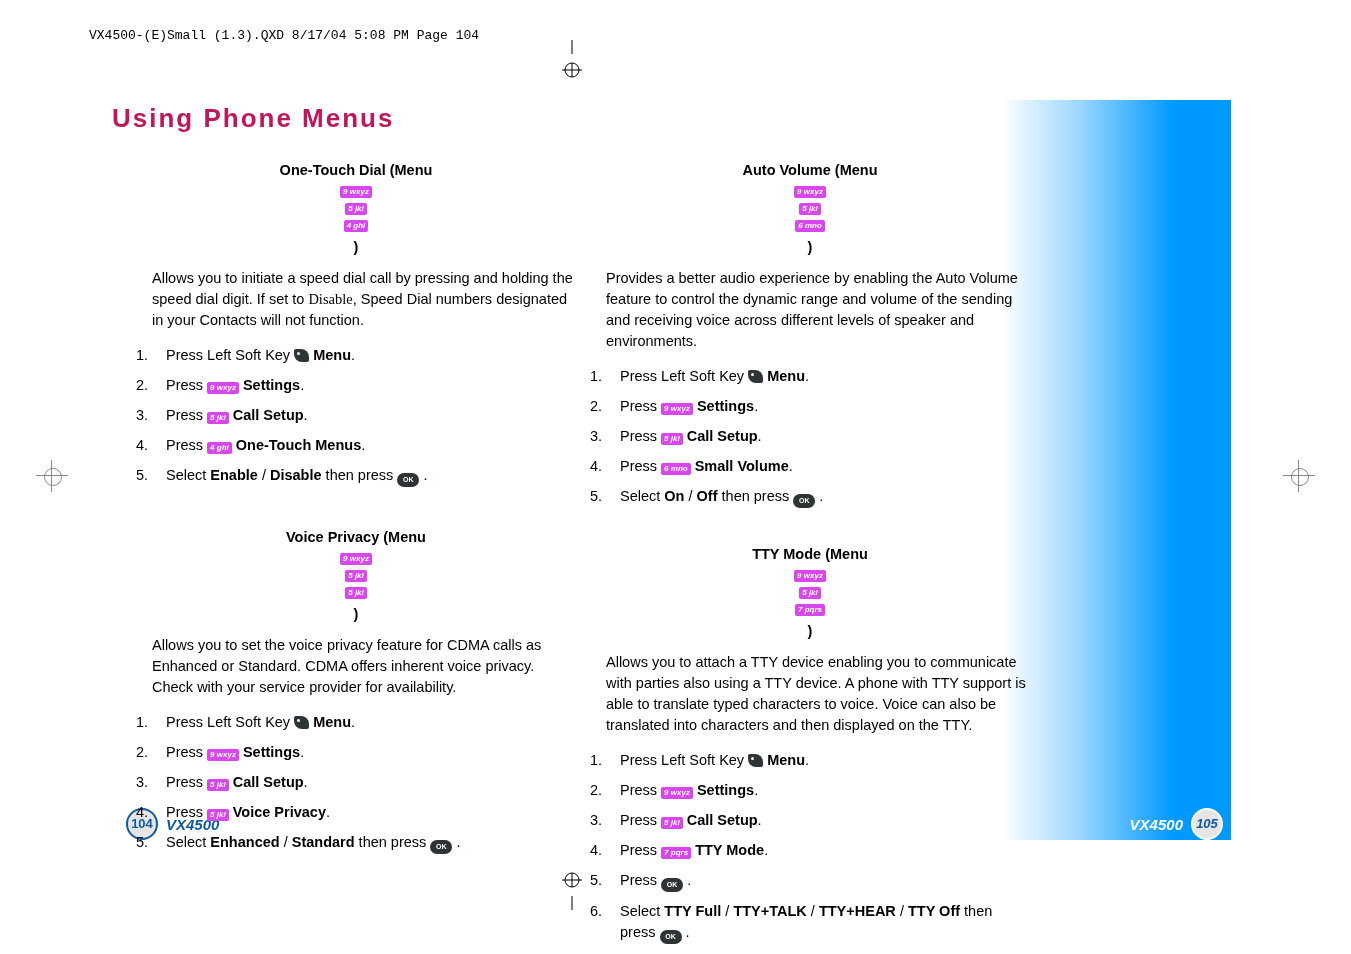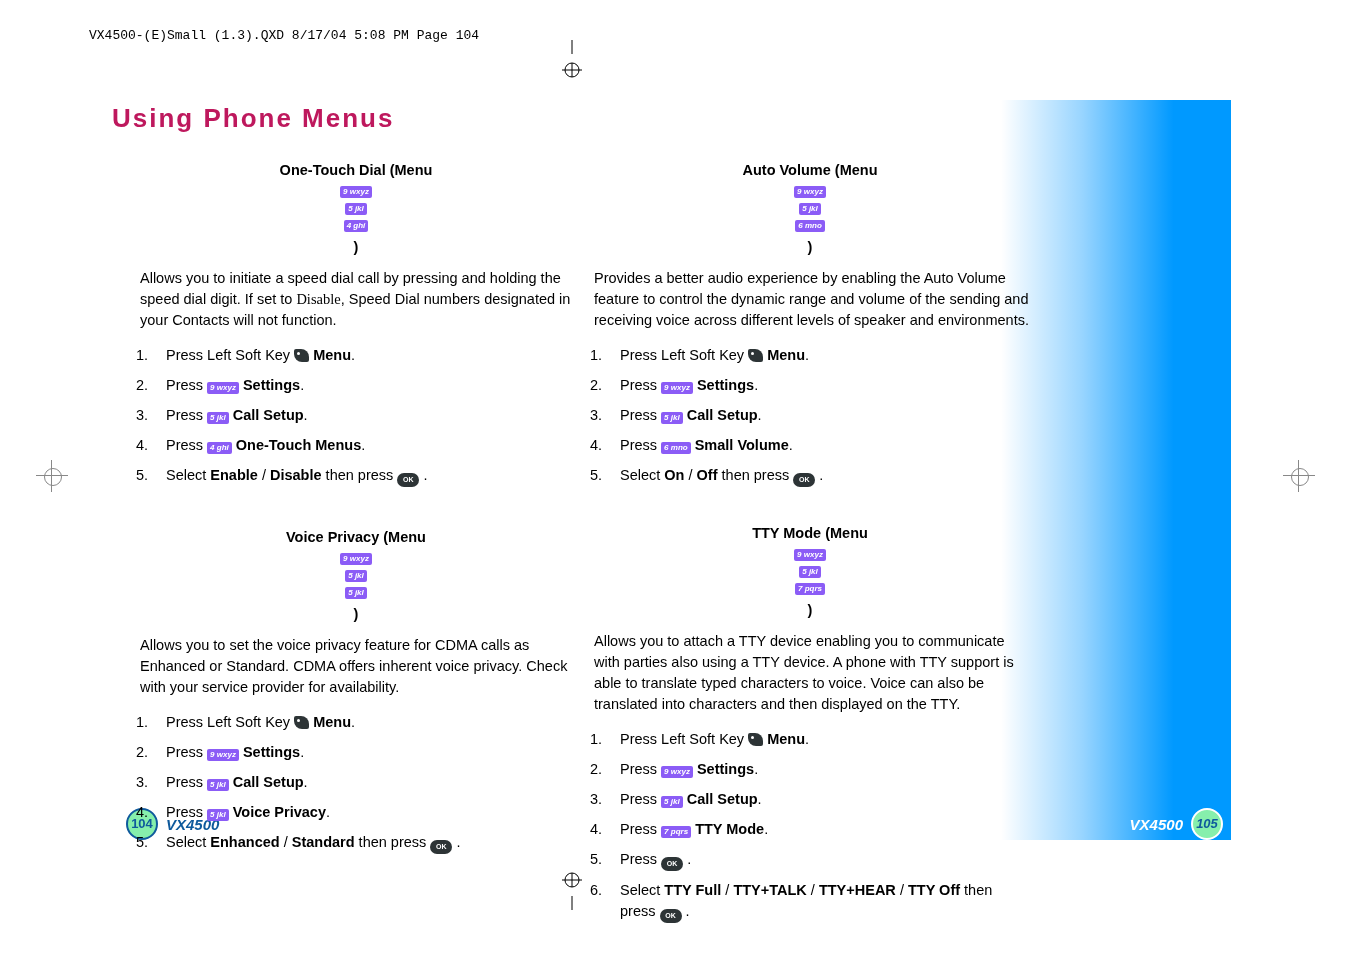--- a/index.html
+++ b/index.html
@@ -51,42 +51,42 @@
     font-weight: 800;
     font-size: 14.5px;
     margin: 0 0 10px 0;
     display: flex;
     align-items: center;
     gap: 5px;
     flex-wrap: wrap;
     flex-direction: column;
   }
   .section-intro {
-    margin: 0 0 14px 4px;
+    margin: 0 0 14px 16px;
   }
   .steps {
     list-style: none;
     padding: 0; margin: 0 0 34px 0;
   }
   .steps li {
     display: flex;
     align-items: flex-start;
     gap: 14px;
     margin: 0 0 9px 0;
   }
   .steps li .num {
     width: 16px;
     flex: 0 0 16px;
   }
   .steps li .txt {
     flex: 1;
   }
   .key {
     display: inline-block;
-    background: #8b5cf6;
+    background: #d946ef;
     color: #fff;
     font-size: 8px;
     font-weight: 700;
     padding: 2px 3px;
     border-radius: 2px;
     line-height: 1;
     vertical-align: 0;
     min-width: 13px;
     text-align: left;
     font-style: italic;
@@ -141,21 +141,21 @@
     align-items: center;
     gap: 8px;
   }
   .footer-left { left: 126px; }
   .footer-right { right: 128px; color: #fff; }
   .pagenum {
     display: inline-block;
     width: 28px; height: 28px;
     border-radius: 50%;
     border: 2px solid #0f5a9c;
-    background: #86efac;
+    background: #e5e5e5;
     color: #0f5a9c;
     font-style: normal;
     font-size: 13px;
     font-weight: 800;
     text-align: center;
     line-height: 28px;
   }
   .footer-right .pagenum {
     border-color: #fff;
     font-style: italic;

